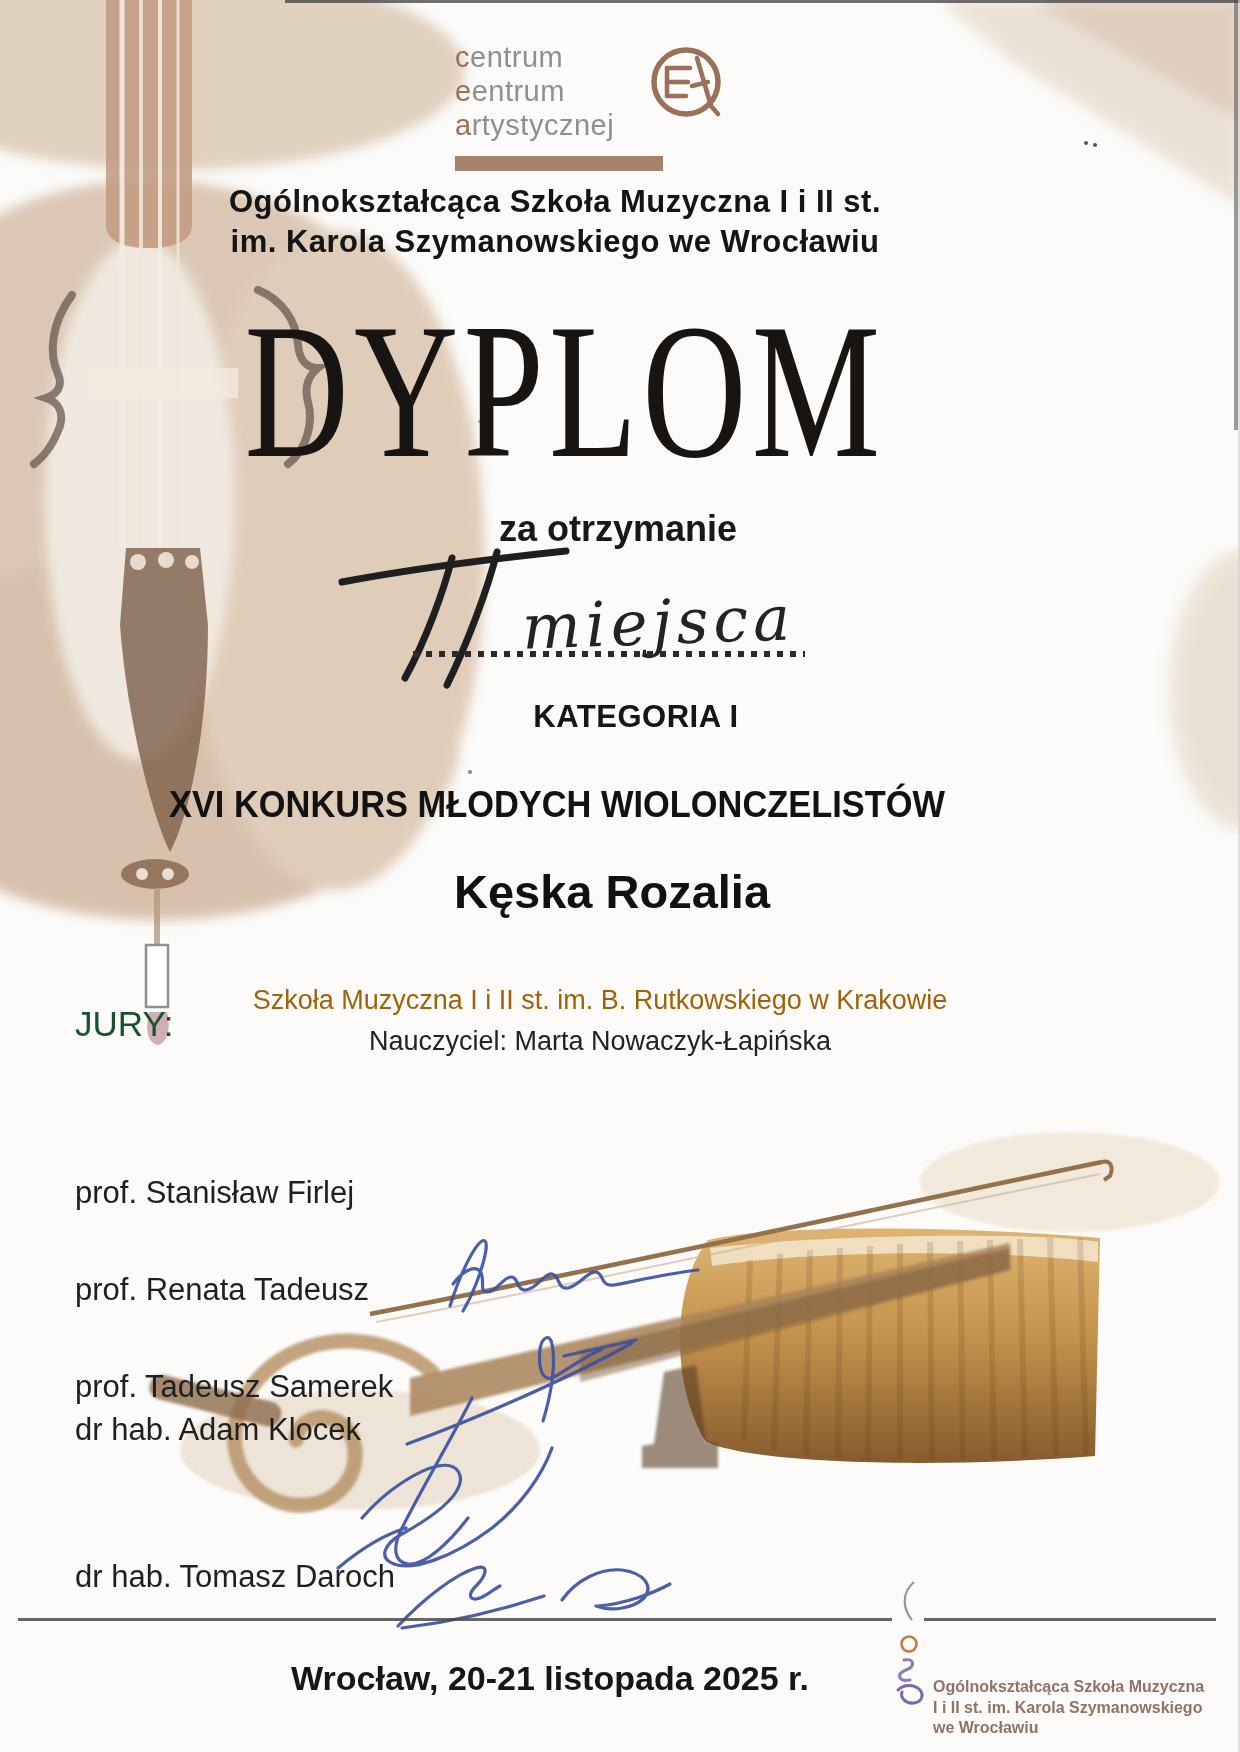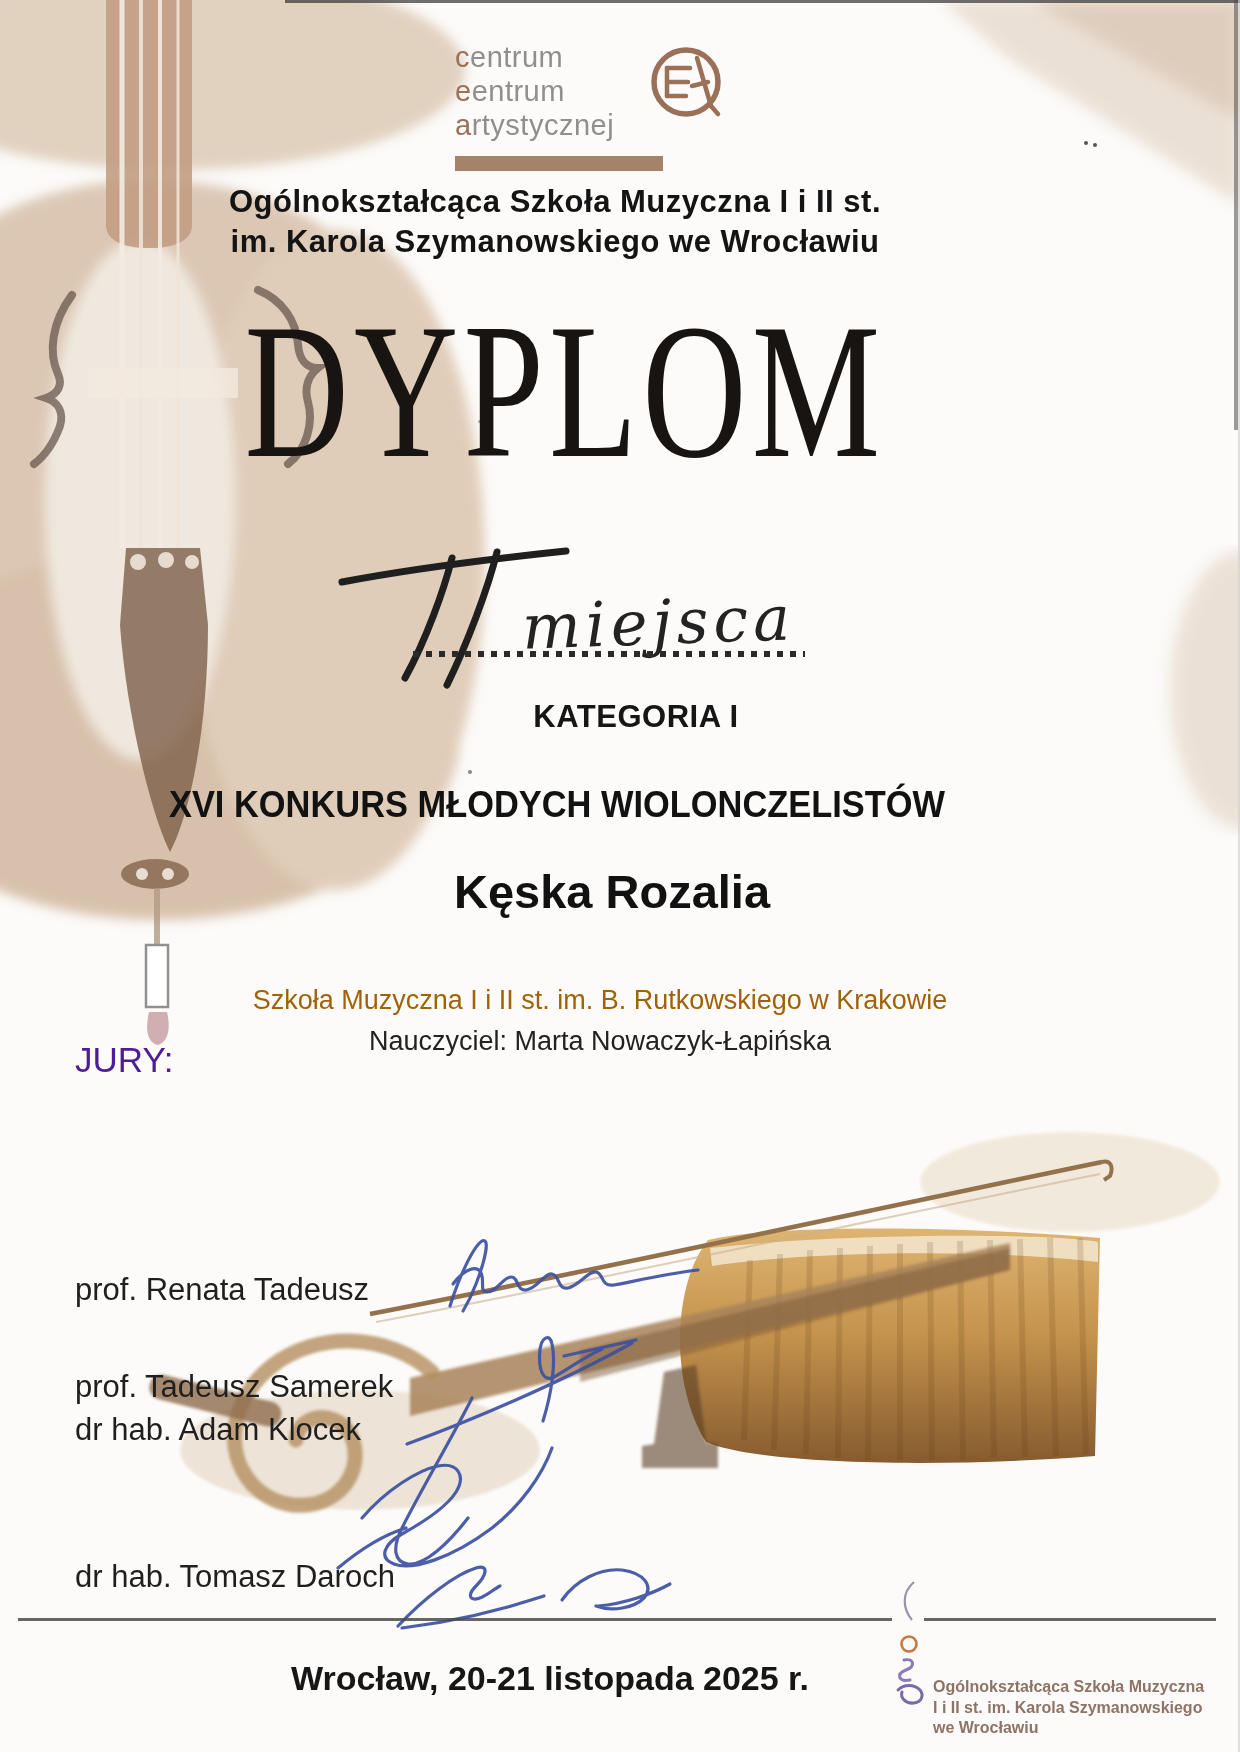--- a/index.html
+++ b/index.html
@@ -31,21 +31,21 @@
            background:repeating-linear-gradient(90deg,#2a2a2a 0 6px,transparent 6px 13px);}
   .hidden-txt{position:absolute;width:1px;height:1px;overflow:hidden;clip:rect(0 0 0 0);}
 
   .kategoria{left:16px;top:699px;width:1240px;font-weight:bold;font-size:31px;letter-spacing:.5px;color:#161616;}
   .konkurs{left:0;top:784px;width:1114px;font-weight:bold;font-size:37px;color:#121212;
            transform:scaleX(.93);transform-origin:557px top;}
   .laureate{left:0;top:864px;width:1224px;font-weight:bold;font-size:47px;color:#111;}
   .school2{left:0;top:985px;width:1200px;font-size:27px;color:#a16207;}
   .teacher{left:0;top:1026px;width:1200px;font-size:27px;color:#222;}
 
-  .jury-head{left:75px;top:1040px;font-size:35px;color:#4c1d95;}
+  .jury-head{left:75px;top:1004px;font-size:35px;color:#14532d;}
   .jury-item{left:75px;font-size:31px;color:#1f1f1f;}
 
   .rule{top:1618px;height:3px;background:#4b4b4b;opacity:.85;}
   .rule-left{left:18px;width:874px;}
   .rule-right{left:924px;width:292px;}
 
   .dateline{left:0;top:1659px;width:1100px;font-weight:bold;font-size:34px;color:#161616;}
   .orgtxt{left:933px;top:1640px;font-size:16px;font-weight:bold;line-height:20.5px;color:#8d7466;margin-top:37px;}
 
   
@@ -188,40 +188,42 @@
       <line x1="63" y1="62" x2="70" y2="70"></line>
     </g>
   </svg>
   <div class="abs cea-bar"></div>
 
   <div class="abs ctr school-l1">Ogólnokształcąca Szkoła Muzyczna I i II st.</div>
   <div class="abs ctr school-l2">im. Karola Szymanowskiego we Wrocławiu</div>
 
   <div class="abs ctr dyplom">DYPLOM</div>
 
+  <div class="abs ctr za">za otrzymanie</div>
 
   <svg class="abs" style="left:330px;top:530px;" width="480" height="180" viewBox="0 0 480 180" aria-hidden="true">
     <g stroke="#1f1f1f" stroke-width="7" fill="none" stroke-linecap="round">
       <path d="M12,52 C70,41 160,29 236,21"></path>
       <path d="M122,28 C114,60 96,110 75,148"></path>
       <path d="M167,22 C158,58 138,112 117,155"></path>
     </g>
   </svg>
   <span class="hidden-txt">II</span>
   <div class="abs miejsca">miejsca</div>
   <div class="abs dotline"></div>
 
   <div class="abs ctr kategoria">KATEGORIA I</div>
 
   <div class="abs ctr konkurs">XVI KONKURS MŁODYCH WIOLONCZELISTÓW</div>
   <div class="abs ctr laureate">Kęska Rozalia</div>
   <div class="abs ctr school2">Szkoła Muzyczna I i II st. im. B. Rutkowskiego w Krakowie</div>
   <div class="abs ctr teacher">Nauczyciel: Marta Nowaczyk-Łapińska</div>
 
   <div class="abs jury-head">JURY:</div>
+  <div class="abs jury-item" style="top:1175px;">prof. Stanisław Firlej</div>
   <div class="abs jury-item" style="top:1272px;">prof. Renata Tadeusz</div>
   <div class="abs jury-item" style="top:1369px;">prof. Tadeusz Samerek</div>
   <div class="abs jury-item" style="top:1412px;">dr hab. Adam Klocek</div>
   <div class="abs jury-item" style="top:1559px;">dr hab. Tomasz Daroch</div>
 
   <svg class="abs" style="left:300px;top:1220px;" width="800" height="420" viewBox="0 0 800 420" aria-hidden="true">
     <g stroke="#3d51a3" stroke-width="3.2" fill="none" stroke-linecap="round" stroke-linejoin="round" opacity="0.92">
       <path d="M150,86 C160,54 174,26 182,21 C190,17 186,38 176,64 C171,77 166,86 163,91 M153,64 C165,48 177,45 181,53 C185,61 179,72 187,72 C197,72 203,57 211,57 C219,57 216,71 226,70 C238,68 244,53 252,54 C260,55 257,70 268,68 C280,65 288,51 296,52 C304,53 300,67 314,65 C340,60 366,54 398,50"></path>
       <path d="M107,224 C170,201 262,162 332,123 M243,201 C252,172 256,142 252,124 C250,113 242,117 240,129 C238,147 242,163 254,157 C268,149 288,135 302,129 M264,136 L336,120"></path>
       <path d="M172,178 C152,218 122,268 102,308 C92,328 94,342 108,344 C124,346 148,324 168,298 M62,298 C86,270 118,250 138,246 C158,242 166,256 156,272 C146,288 120,304 102,314 C84,324 78,338 94,344 C112,351 152,338 192,308 C220,286 242,256 252,228 M38,348 C62,328 86,314 106,308"></path>

